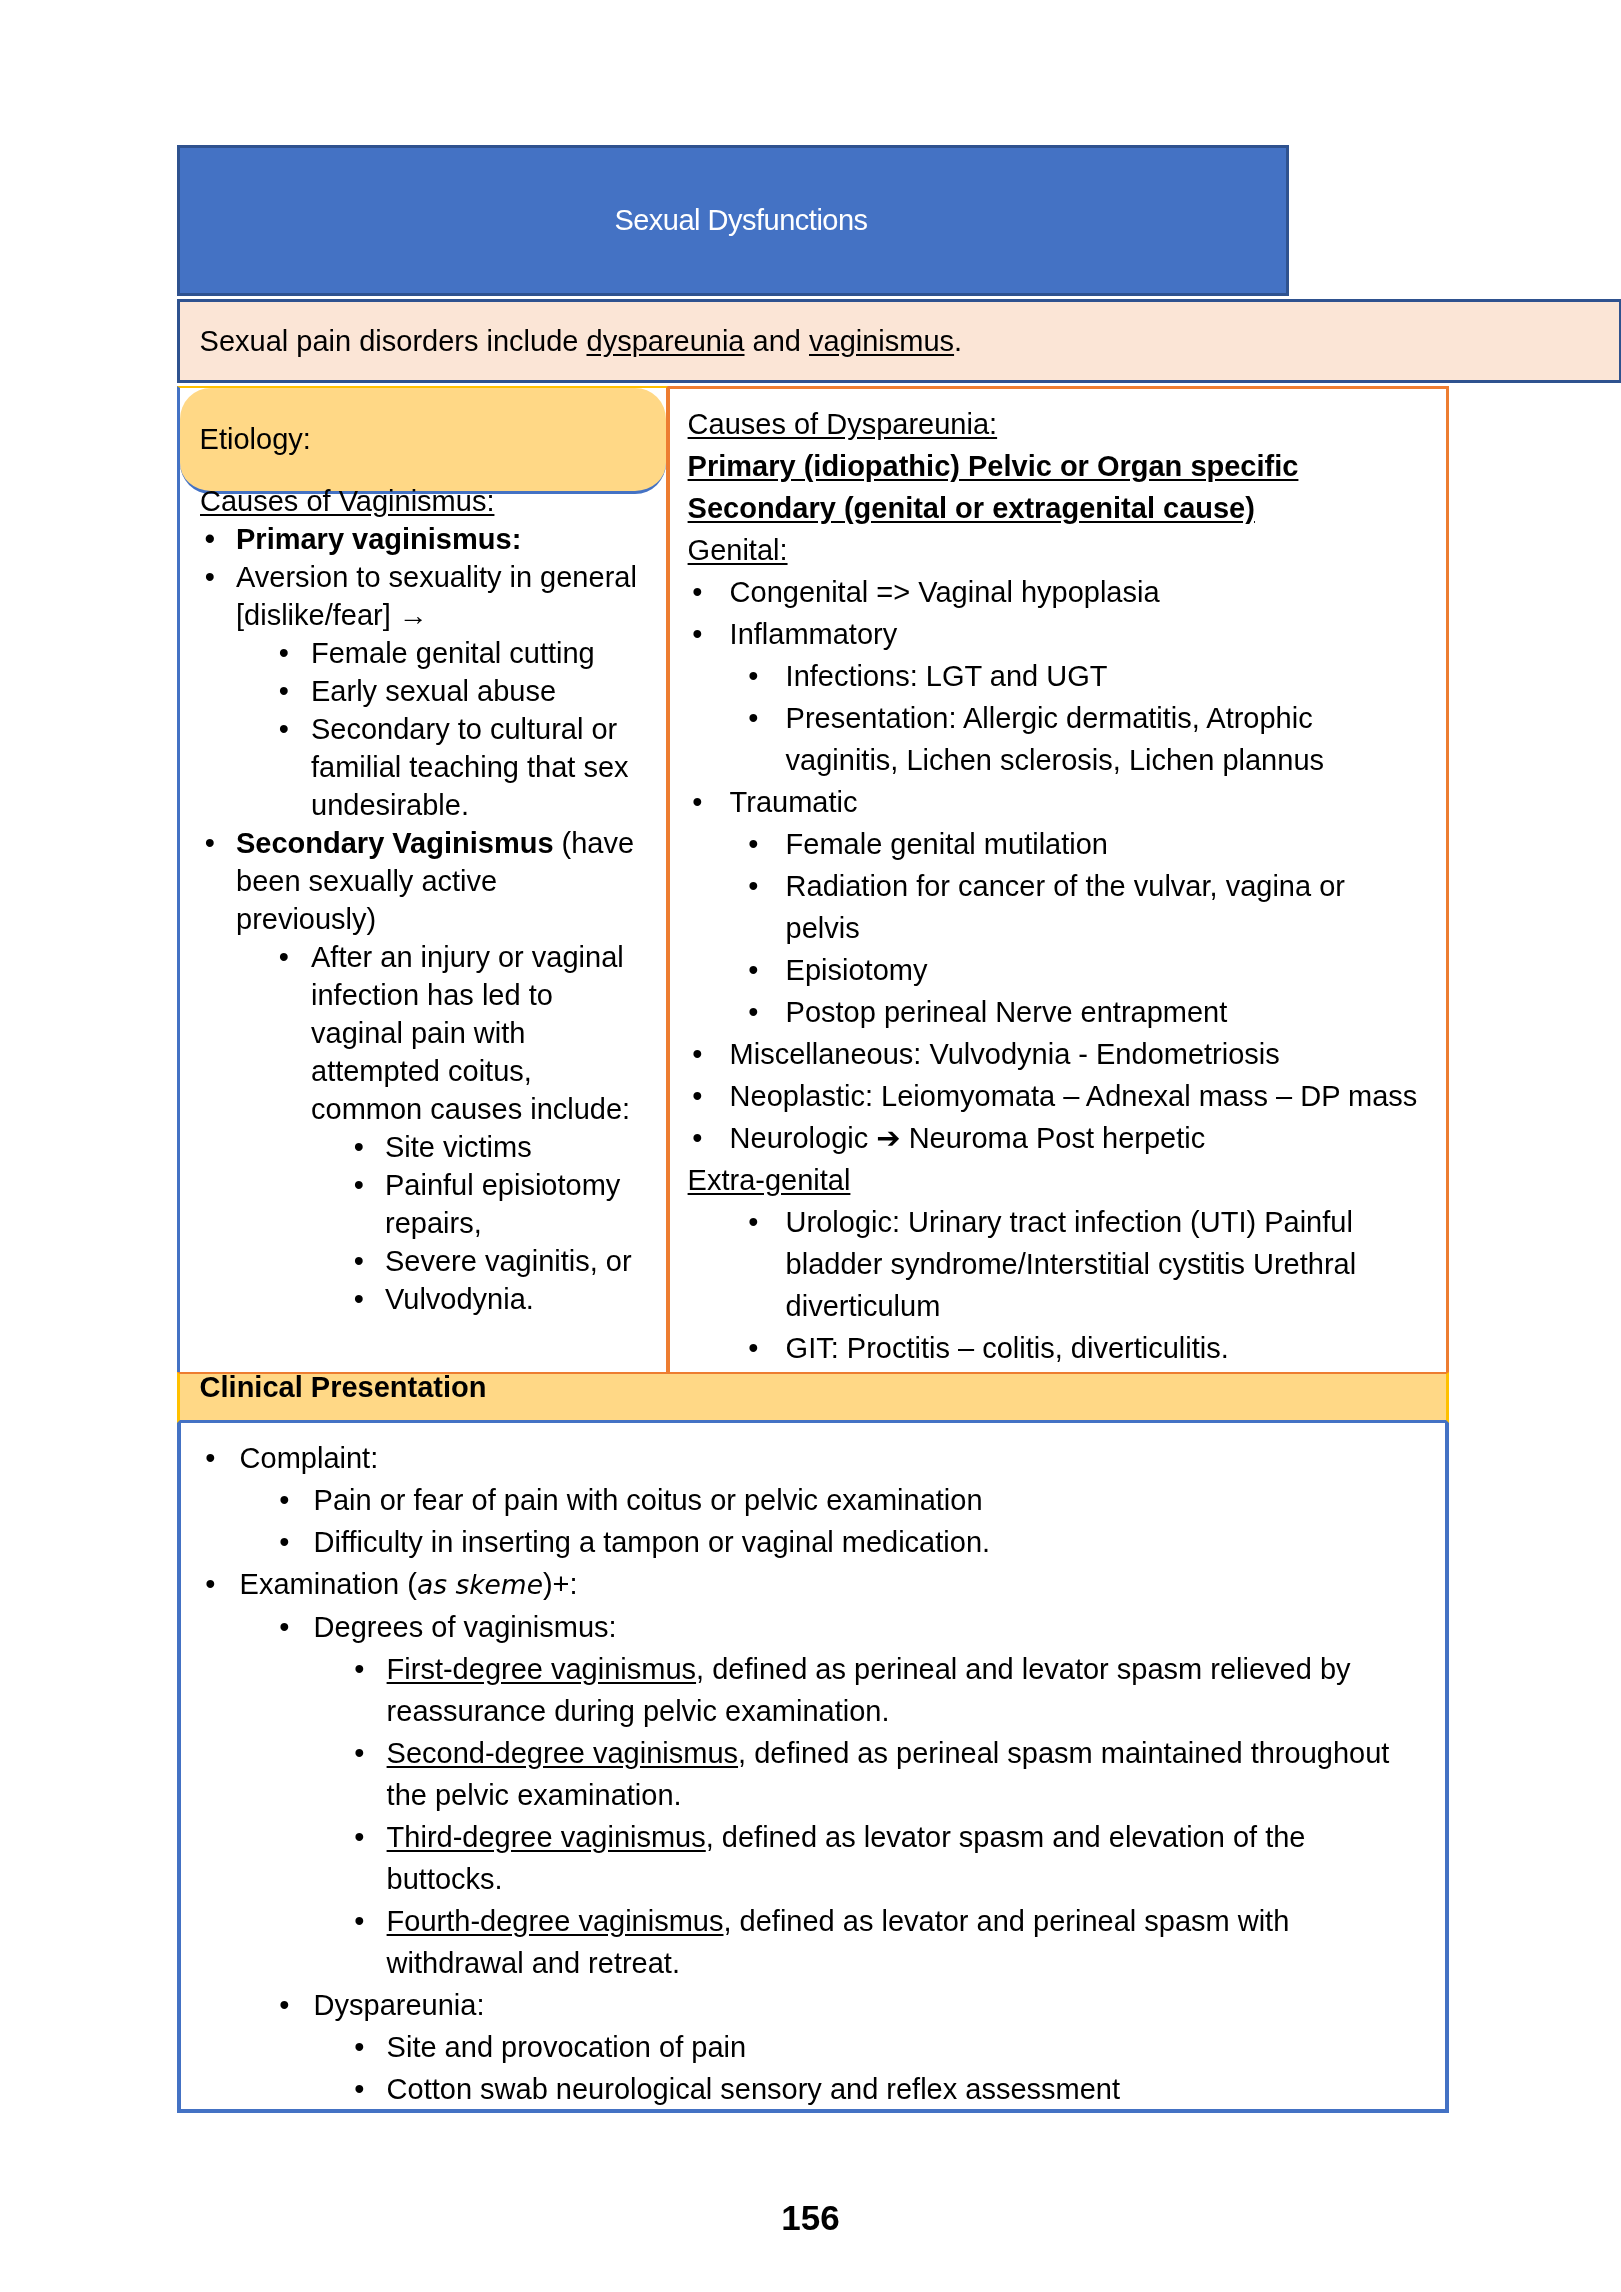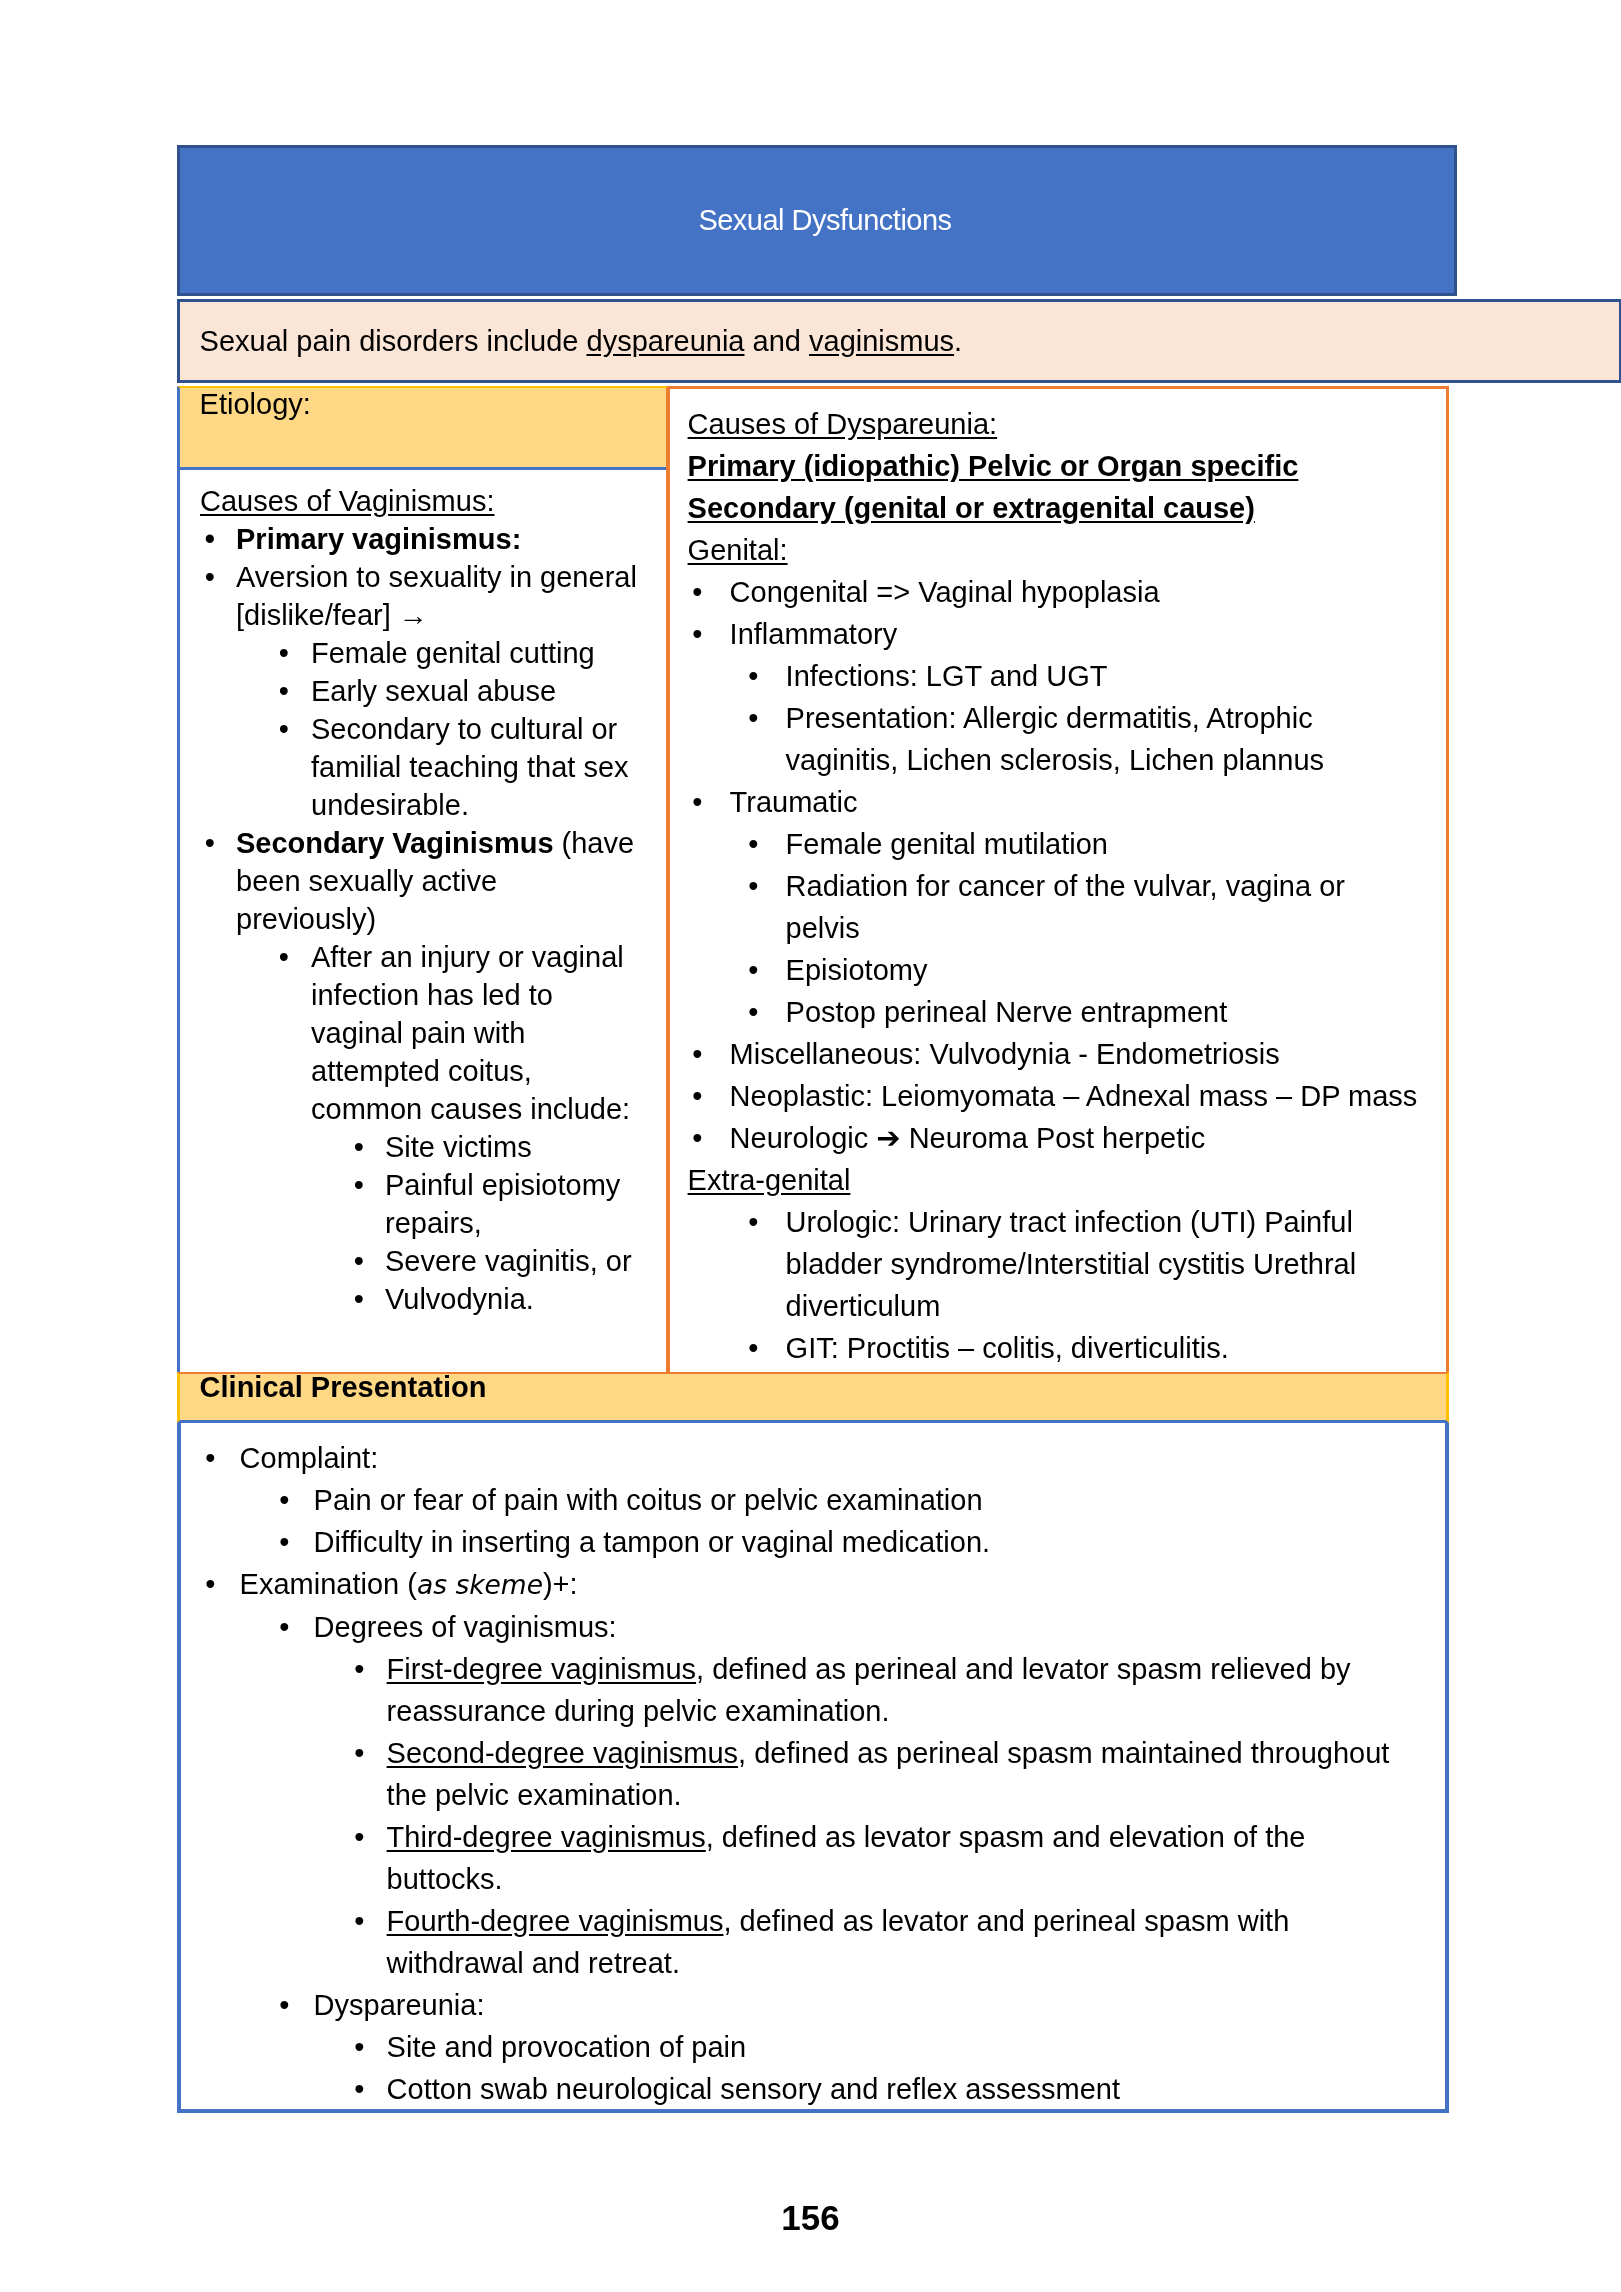--- a/index.html
+++ b/index.html
@@ -1,37 +1,37 @@
 <!DOCTYPE html>
 <html><head>
 <meta charset="utf-8">
 <style>
   html, body { margin: 0; padding: 0; background: #ffffff; }
   body { width: 1621px; height: 2293px; position: relative; overflow: hidden;
          font-family: "Liberation Sans", "DejaVu Sans", sans-serif; color: #000; }
   .abs { position: absolute; box-sizing: border-box; }
 
   
-  #title-box { left: 177px; top: 145px; width: 1280px; height: 151px;
+  #title-box { left: 177px; top: 145px; width: 1112px; height: 151px;
     background: #4472c4; border: 3.9px solid #2f528f;
     display: flex; align-items: center; justify-content: center; padding-left: 16px; }
   #title-box span { color: #ffffff; font-size: 29px; letter-spacing: -0.5px; }
 
   
   #intro-box { left: 177px; top: 299px; width: 1445px; height: 84px;
     background: #fbe5d6; border: 3.9px solid #2f528f;
     display: flex; align-items: center; padding-left: 19.6px; font-size: 29px; }
   u, .u { text-decoration: underline; text-underline-offset: 2.9px; }
 
   
   #etiology-col { left: 177px; top: 386px; width: 491px; height: 986px;
     border-left: 3.9px solid #4472c4; border-right: 2px solid #ed7d31; border-top: 2.9px solid #ffc000; background:#fff; }
-  #etiology-header { position: absolute; left: 0; top: 0; right: 0; height: 82px;
+  #etiology-header { position: absolute; left: 0; top: 0; right: 0; height: 106px;
     background: #ffd886; border-bottom: 3.9px solid #4472c4;
-    display: flex; padding-left: 19.6px; font-size: 29px; box-sizing: border-box; }
+    display: flex; align-items: center; padding-left: 19.6px; font-size: 29px; box-sizing: border-box; border-radius: 31px; }
   #etiology-body { position: absolute; left: 20px; top: 94px; right: 9.8px; font-size: 29px; line-height: 38px; }
 
   #dysp-col { left: 668px; top: 386px; width: 781px; height: 986px;
     border: 3.9px solid #ed7d31; border-bottom: none; border-left: 2px solid #ed7d31; background:#fff; }
   #dysp-body { position: absolute; left: 17.6px; top: 13.7px; right: 9.8px; font-size: 29px; line-height: 42px; }
 
   
   #clin-header { left: 177px; top: 1372px; width: 1272px; height: 51px;
     background: #ffd886; border-left: 3.9px solid #ffc000; border-right: 3.9px solid #ffc000; border-top: 2px solid #ed7d31;
     border-bottom: 3.9px solid #4472c4; display: flex; align-items: flex-end; padding-left: 19.6px; padding-bottom: 16px;

